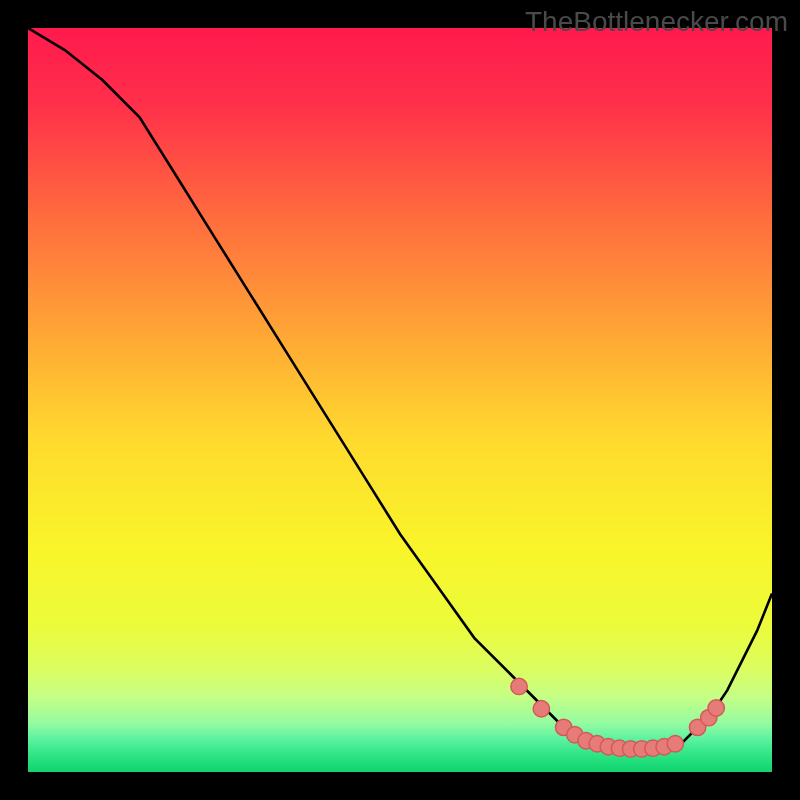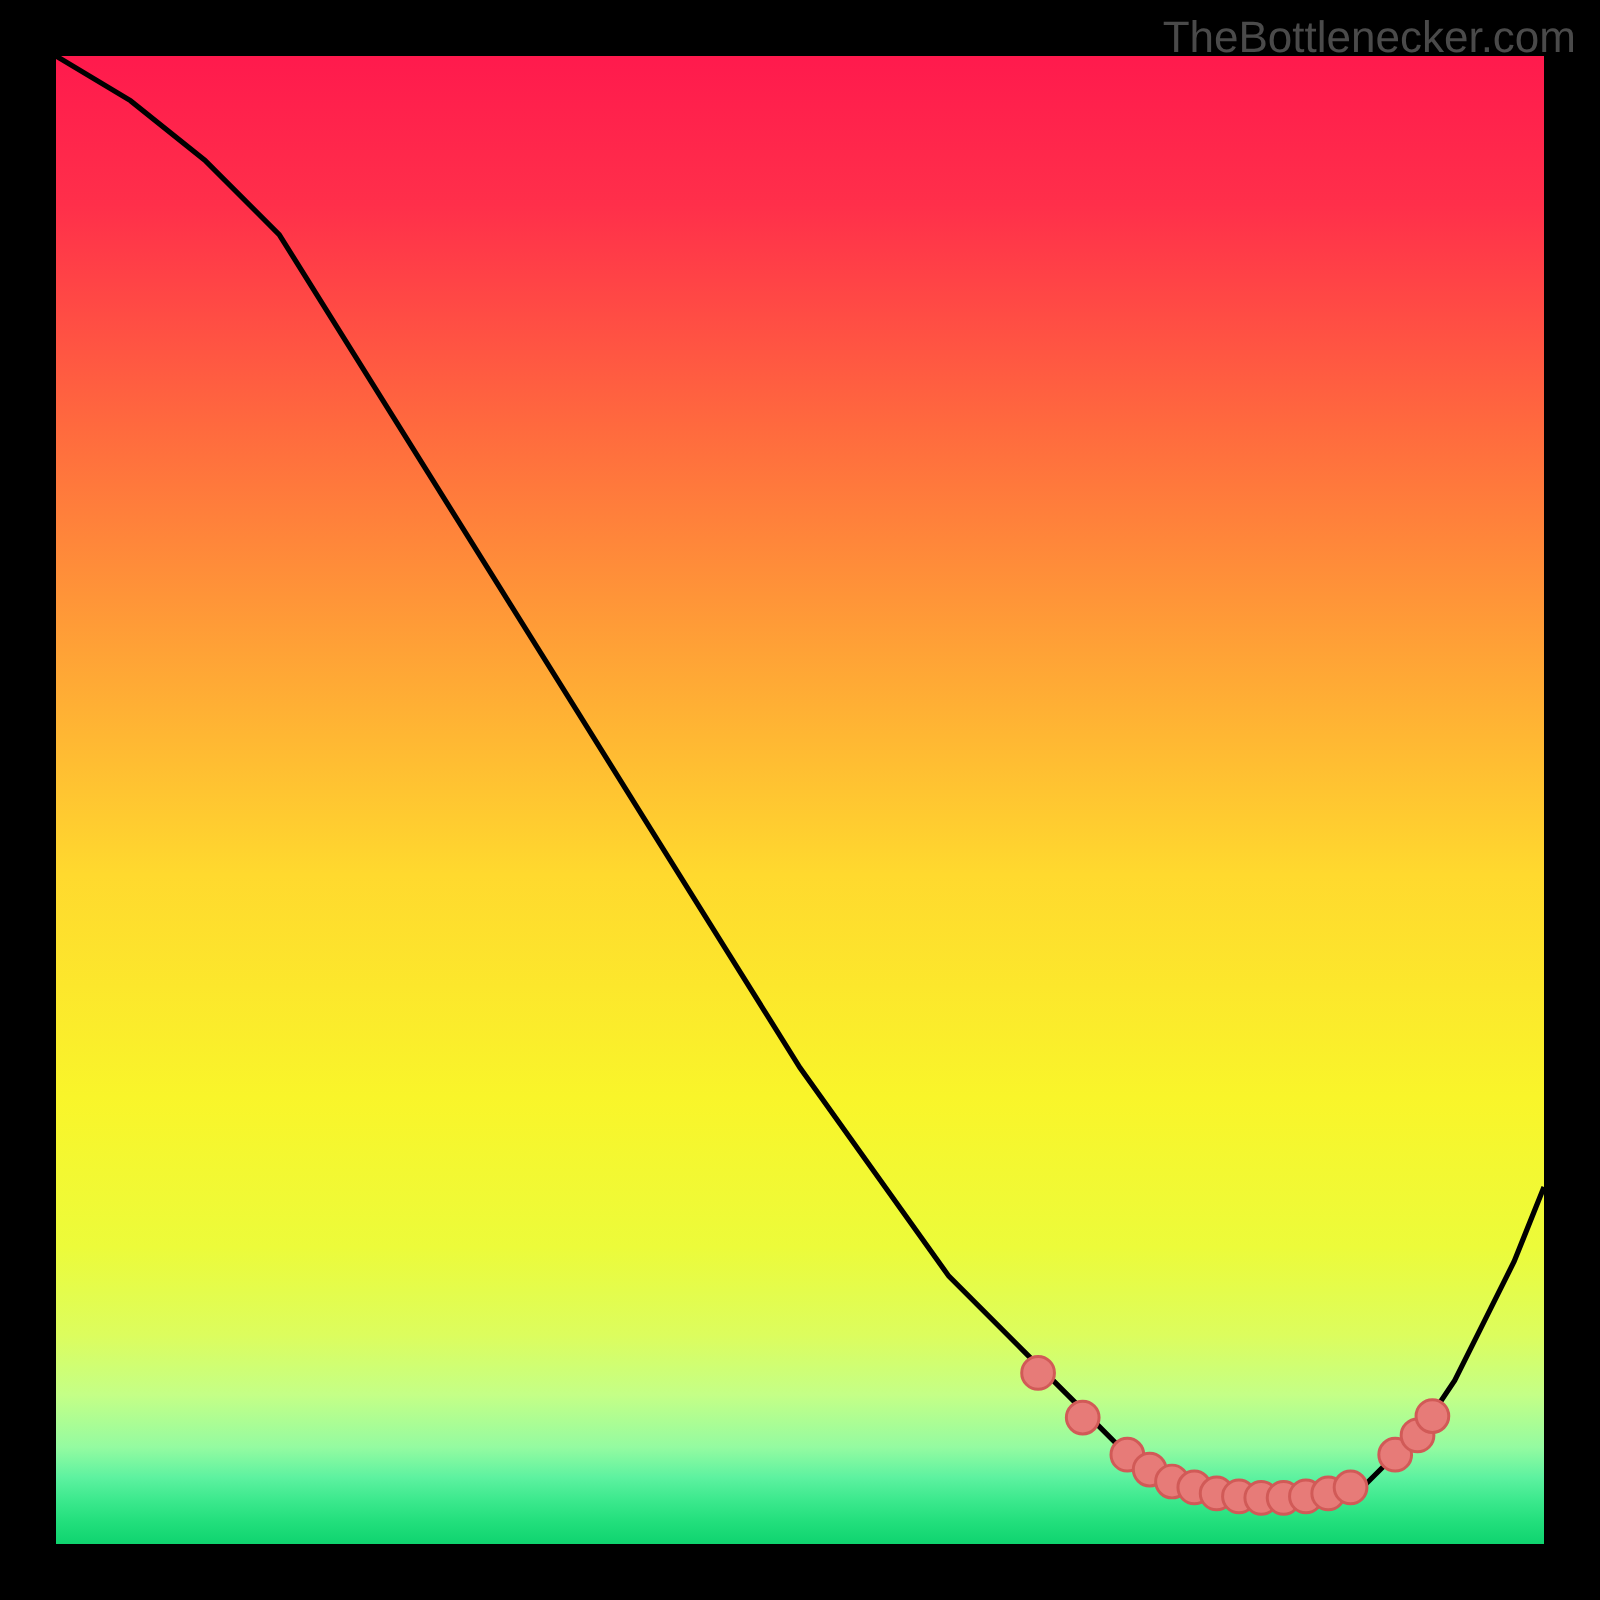--- a/index.html
+++ b/index.html
@@ -9,21 +9,21 @@
     background: #000;
     position: relative;
     font-family: Arial, sans-serif;
     overflow: hidden;
   }
   .attribution {
     position: absolute;
     top: 6px;
     right: 12px;
     color: #4a4a4a;
-    font-size: 22px;
+    font-size: 28px;
     font-weight: 500;
     z-index: 10;
   }
   .plot-area {
     position: absolute;
     left: 28px;
     top: 28px;
     width: 744px;
     height: 744px;
   }

